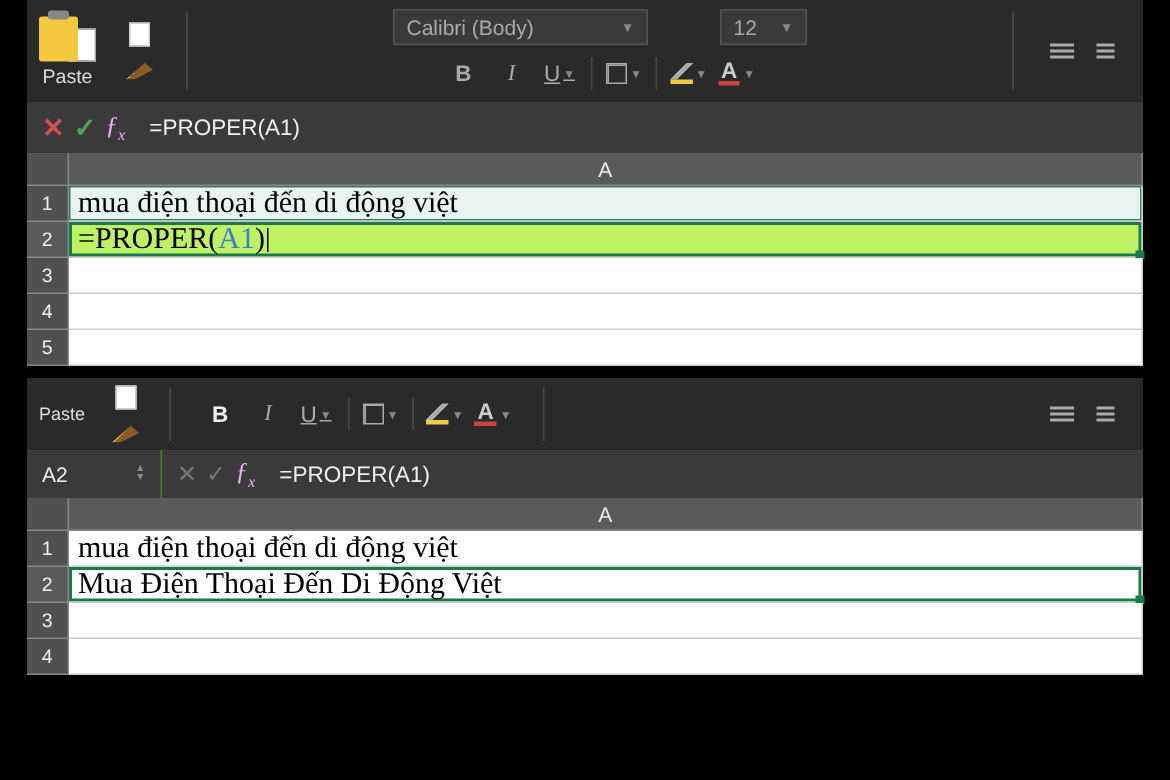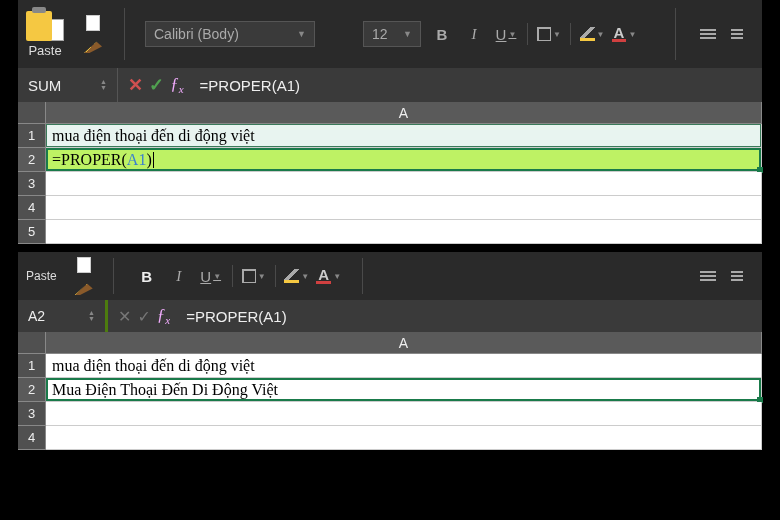--- a/index.html
+++ b/index.html
@@ -72,21 +72,21 @@
       width: 18px; height: 16px;
       background: linear-gradient(135deg,#f5c842 50%,#8a5a2a 50%);
       clip-path: polygon(0 100%, 70% 30%, 100% 60%, 30% 100%);
     }
     .divider-v {
       width: 1px; height: 52px;
       background: #4a4a4a;
       margin: 0 8px;
     }
     .font-row {
-      display: flex; flex-direction: row; gap: 6px; flex:1;
+      display: flex; flex-direction: column; gap: 6px; flex:1;align-items:center;
     }
     .font-picker {
       display: flex; gap: 6px;
     }
     .font-select, .size-select {
       background: #3a3a3a;
       color: #aaa;
       border: 1px solid #555;
       font-size: 14px;
       padding: 3px 8px;
@@ -159,21 +159,21 @@
       background:#fff;
       font-family: 'Times New Roman', serif;
     }
     .col-headers { display:flex; }
     .corner { width:28px;height:22px;background:#505050;border-right:1px solid #888;border-bottom:1px solid #888; }
     .colh { flex:1;height:22px;background:#505050;color:#eee;display:flex;align-items:center;justify-content:center;font-size:14px;border-right:1px solid #888;border-bottom:1px solid #888;font-family:Arial; }
     .colh.sel, .corner.sel { background: #5a5a5a; }
     .grid-row { display:flex;height:24px; }
     .rowh { width:28px;background:#505050;color:#eee;display:flex;align-items:center;justify-content:center;font-size:13px;border-right:1px solid #888;border-bottom:1px solid #888;font-family:Arial; }
     .rowh.sel { background:#5a5a5a; }
-    .cell { flex:1;border-right:1px solid #ccc;border-bottom:1px solid #ccc;padding:1px 6px;font-size:16px;color:#000;display:flex;align-items:center;position:relative;background:#fff; }
+    .cell { flex:1;border-right:1px solid #ccc;border-bottom:1px solid #ccc;padding:1px 6px;font-size:20px;color:#000;display:flex;align-items:center;position:relative;background:#fff; }
     .cell.ref-sel {
       box-shadow: inset 0 0 0 1px #3a7a5a;
       background: #e8f4f0;
     }
     .cell.editing {
       box-shadow: inset 0 0 0 2px #1a7a4a;
       background:#bef264;
     }
     .cell.editing::after{
       content:'';position:absolute;right:-2px;bottom:-2px;width:6px;height:6px;background:#1a7a4a;
@@ -195,21 +195,21 @@
       display:flex;align-items:center;padding:4px 8px;gap:10px;
     }
     .paste-group2 { display:flex;flex-direction:column;align-items:center; }
     .paste-label2 { color:#ddd;font-size:12px; }
     .fb2-row {
       display:flex;align-items:center;background:#3a3a3a;height:32px;
     }
     .namebox2 {
       width:90px;padding:0 10px;color:#eee;font-size:14px;
       display:flex;align-items:center;justify-content:space-between;
-      border-right:3px solid #4d7c0f;height:100%;
+      border-right:1px solid #4d7c0f;height:100%;
     }
     .fb2-btns{display:flex;gap:6px;padding:0 10px;height:100%;align-items:center;}
     .fb2-x{color:#777;font-size:16px;}
     .fb2-ck{color:#777;font-size:16px;}
     .formula-input2{flex:1;background:#3a3a3a;border:none;color:#eee;font-size:15px;padding:0 6px;height:100%;}
   </style>
 </head>
 <body>
 
 <div class="panel top-panel">
@@ -275,27 +275,20 @@
         </div>
       <div class="align-ic ac">
           <span></span>
           <span></span>
           <span></span>
         </div>
     </div>
   </div>
 
   <div class="namebox-row">
-    <div class="namebox">
-      <span>SUM</span>
-      <span class="nb-caret">
-          <span>▲</span>
-          <span>▼</span>
-        </span>
-    </div>
     <div class="fb-btns">
       <span class="fb-x">✕</span>
       <span class="fb-ck">✓</span>
       <span class="fb-fx"><span>ƒ</span><sub>x</sub></span>
     </div>
     <input class="formula-input" value="=PROPER(A1)" style="">
   </div>
 
   <div class="grid">
     <div class="col-headers">

